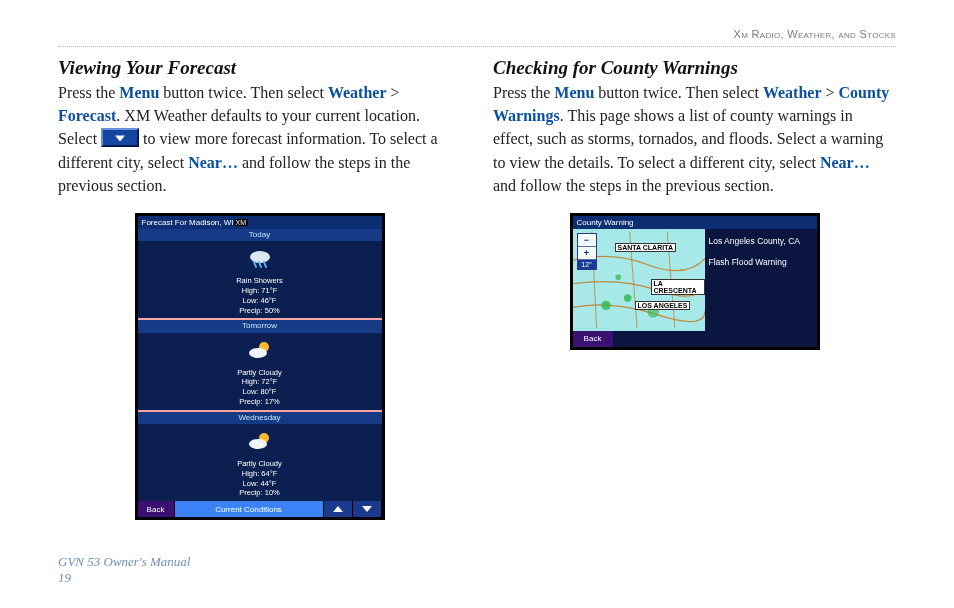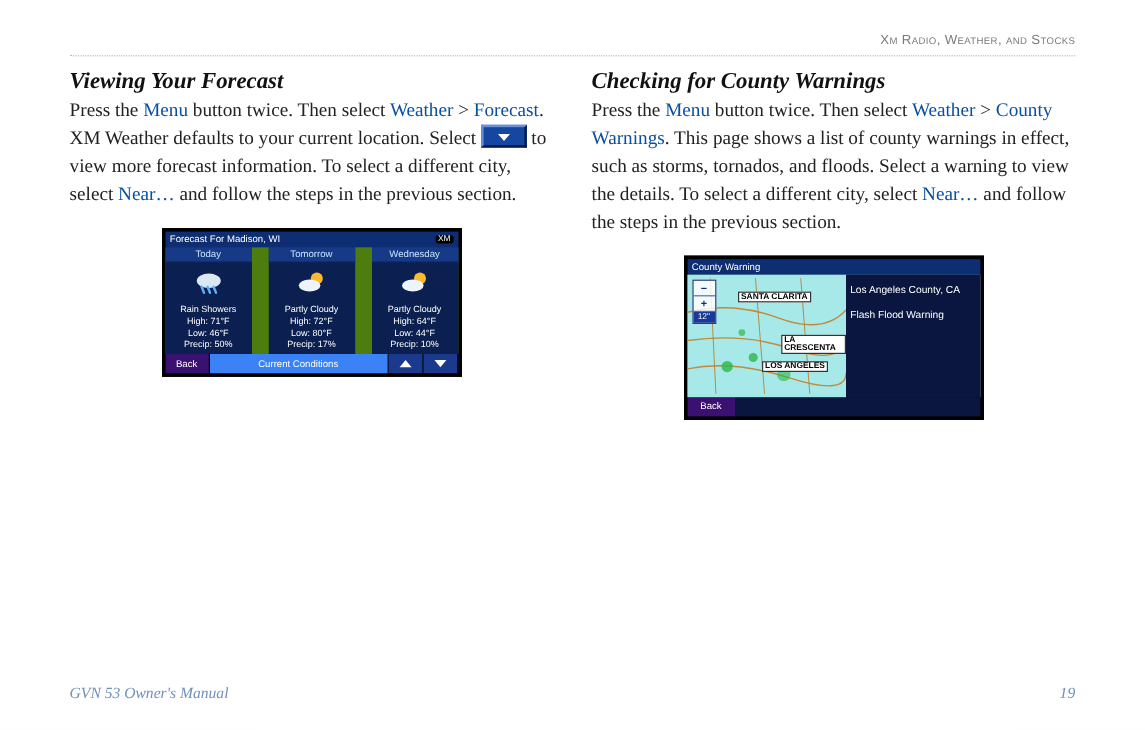--- a/index.html
+++ b/index.html
@@ -44,21 +44,21 @@
     color: #111;
   }
   p.body {
     font-size: 16px;
     line-height: 1.45;
     margin: 0;
     color: #222;
   }
   .kw {
     color: #0a4fa0;
-    font-weight: normal;
+    font-weight: bold;
     text-align: center;
   }
   .inline-btn {
     display: inline-block;
     vertical-align: -3px;
     width: 34px;
     height: 15px;
     background: #1546a0;
     border-top: 2px solid #6a8fd8;
     border-left: 2px solid #6a8fd8;
@@ -83,33 +83,34 @@
     background: #000;
     font-family: Verdana, Arial, sans-serif;
   }
   .forecast-device { width: 244px; }
   .device-title {
     background: #0e2e73;
     color: #fff;
     font-size: 8px;
     padding: 2px 4px;
     display: flex;
-    justify-content: space-between;
+    justify-content: flex-start;
     align-items: center;
   }
   .device-title .xm {
     background: #000;
     font-size: 7px;
     padding: 0 2px;
     border-radius: 2px;
   }
   .fc-row {
     display: flex;
-    gap: 14px;
-    background: #4d7c0f;
+    gap: 2px;
+    background: #fca5a5;
+    flex-direction: column;
   }
   .fc-card {
     flex: 1;
     background: #0b2050;
     color: #fff;
     text-align: center;
     font-size: 8px;
     line-height: 1.3;
     padding-bottom: 3px;
   }
@@ -190,20 +191,21 @@
   .page-footer {
     position: absolute;
     bottom: 22px;
     left: 58px; right: 58px;
     display: flex;
     justify-content: space-between;
     color: #6f90b8;
     font-style: italic;
     font-size: 13px;
     font-family: "Times New Roman", serif;
+    flex-direction: column;
   }
 </style>
 </head>
 <body>
 
 <div class="page">
 
   <div class="chapter-header">Xm Radio, Weather, and Stocks</div>
 
   <div class="columns">

